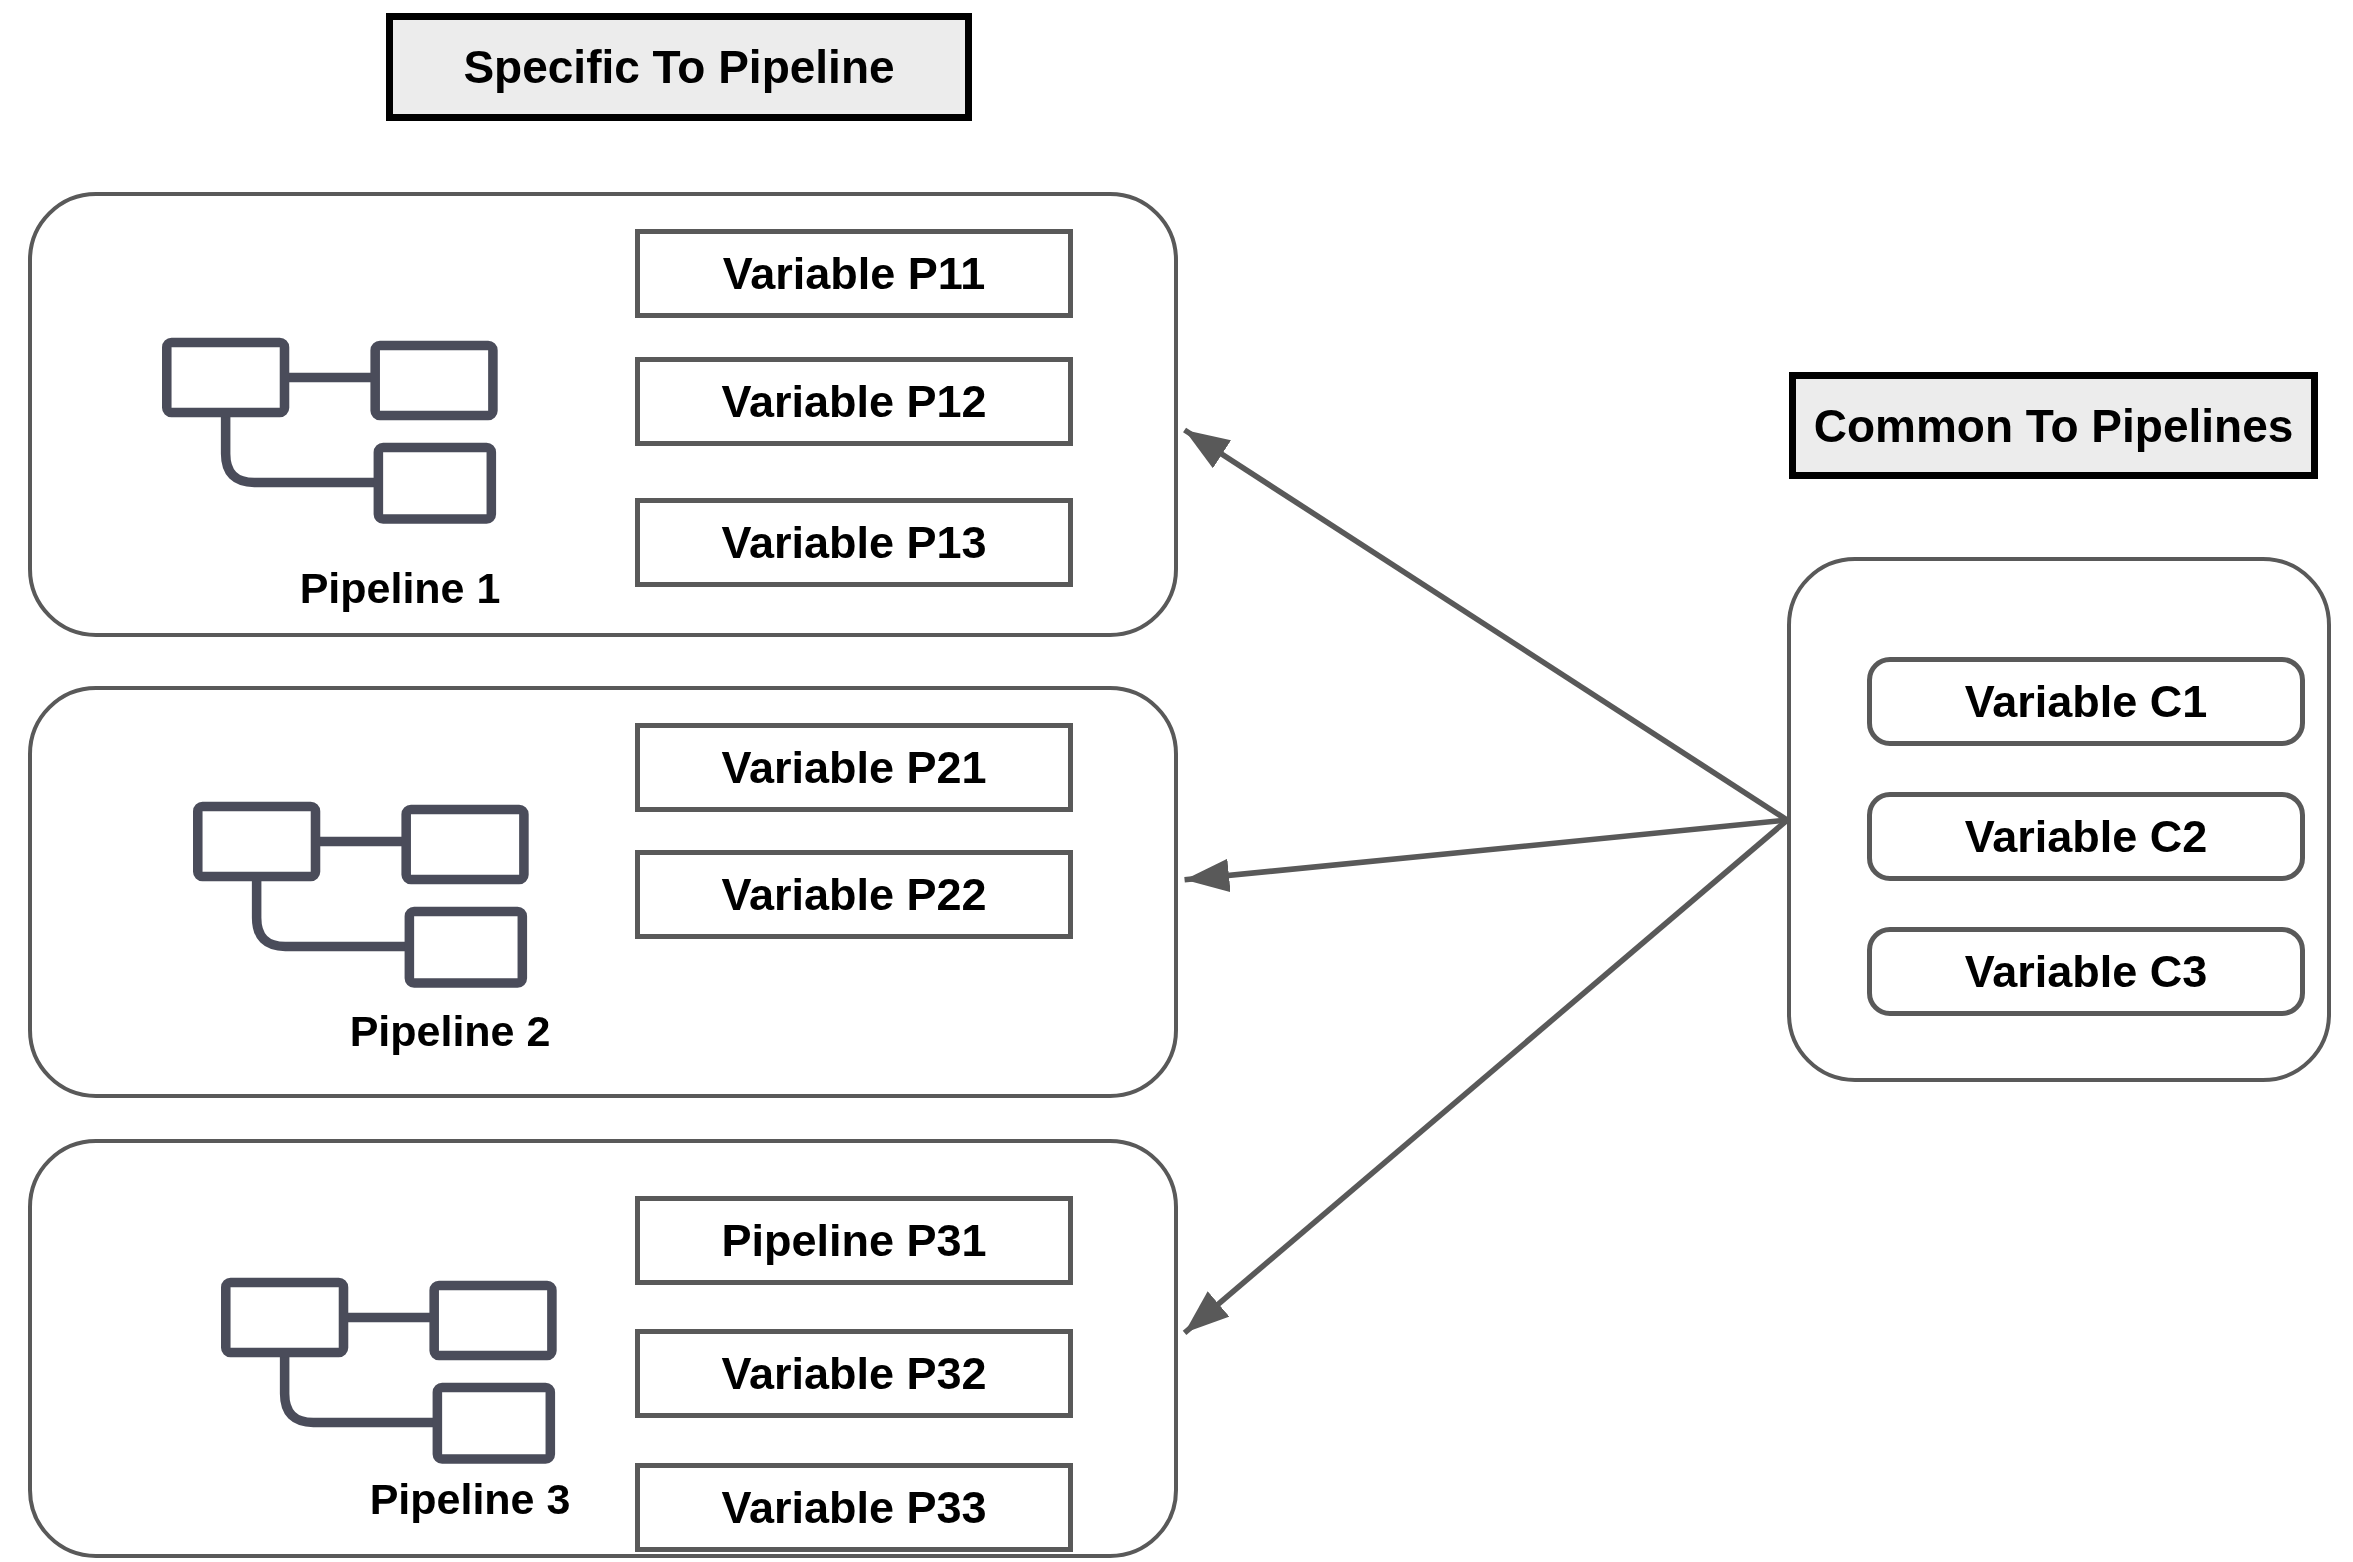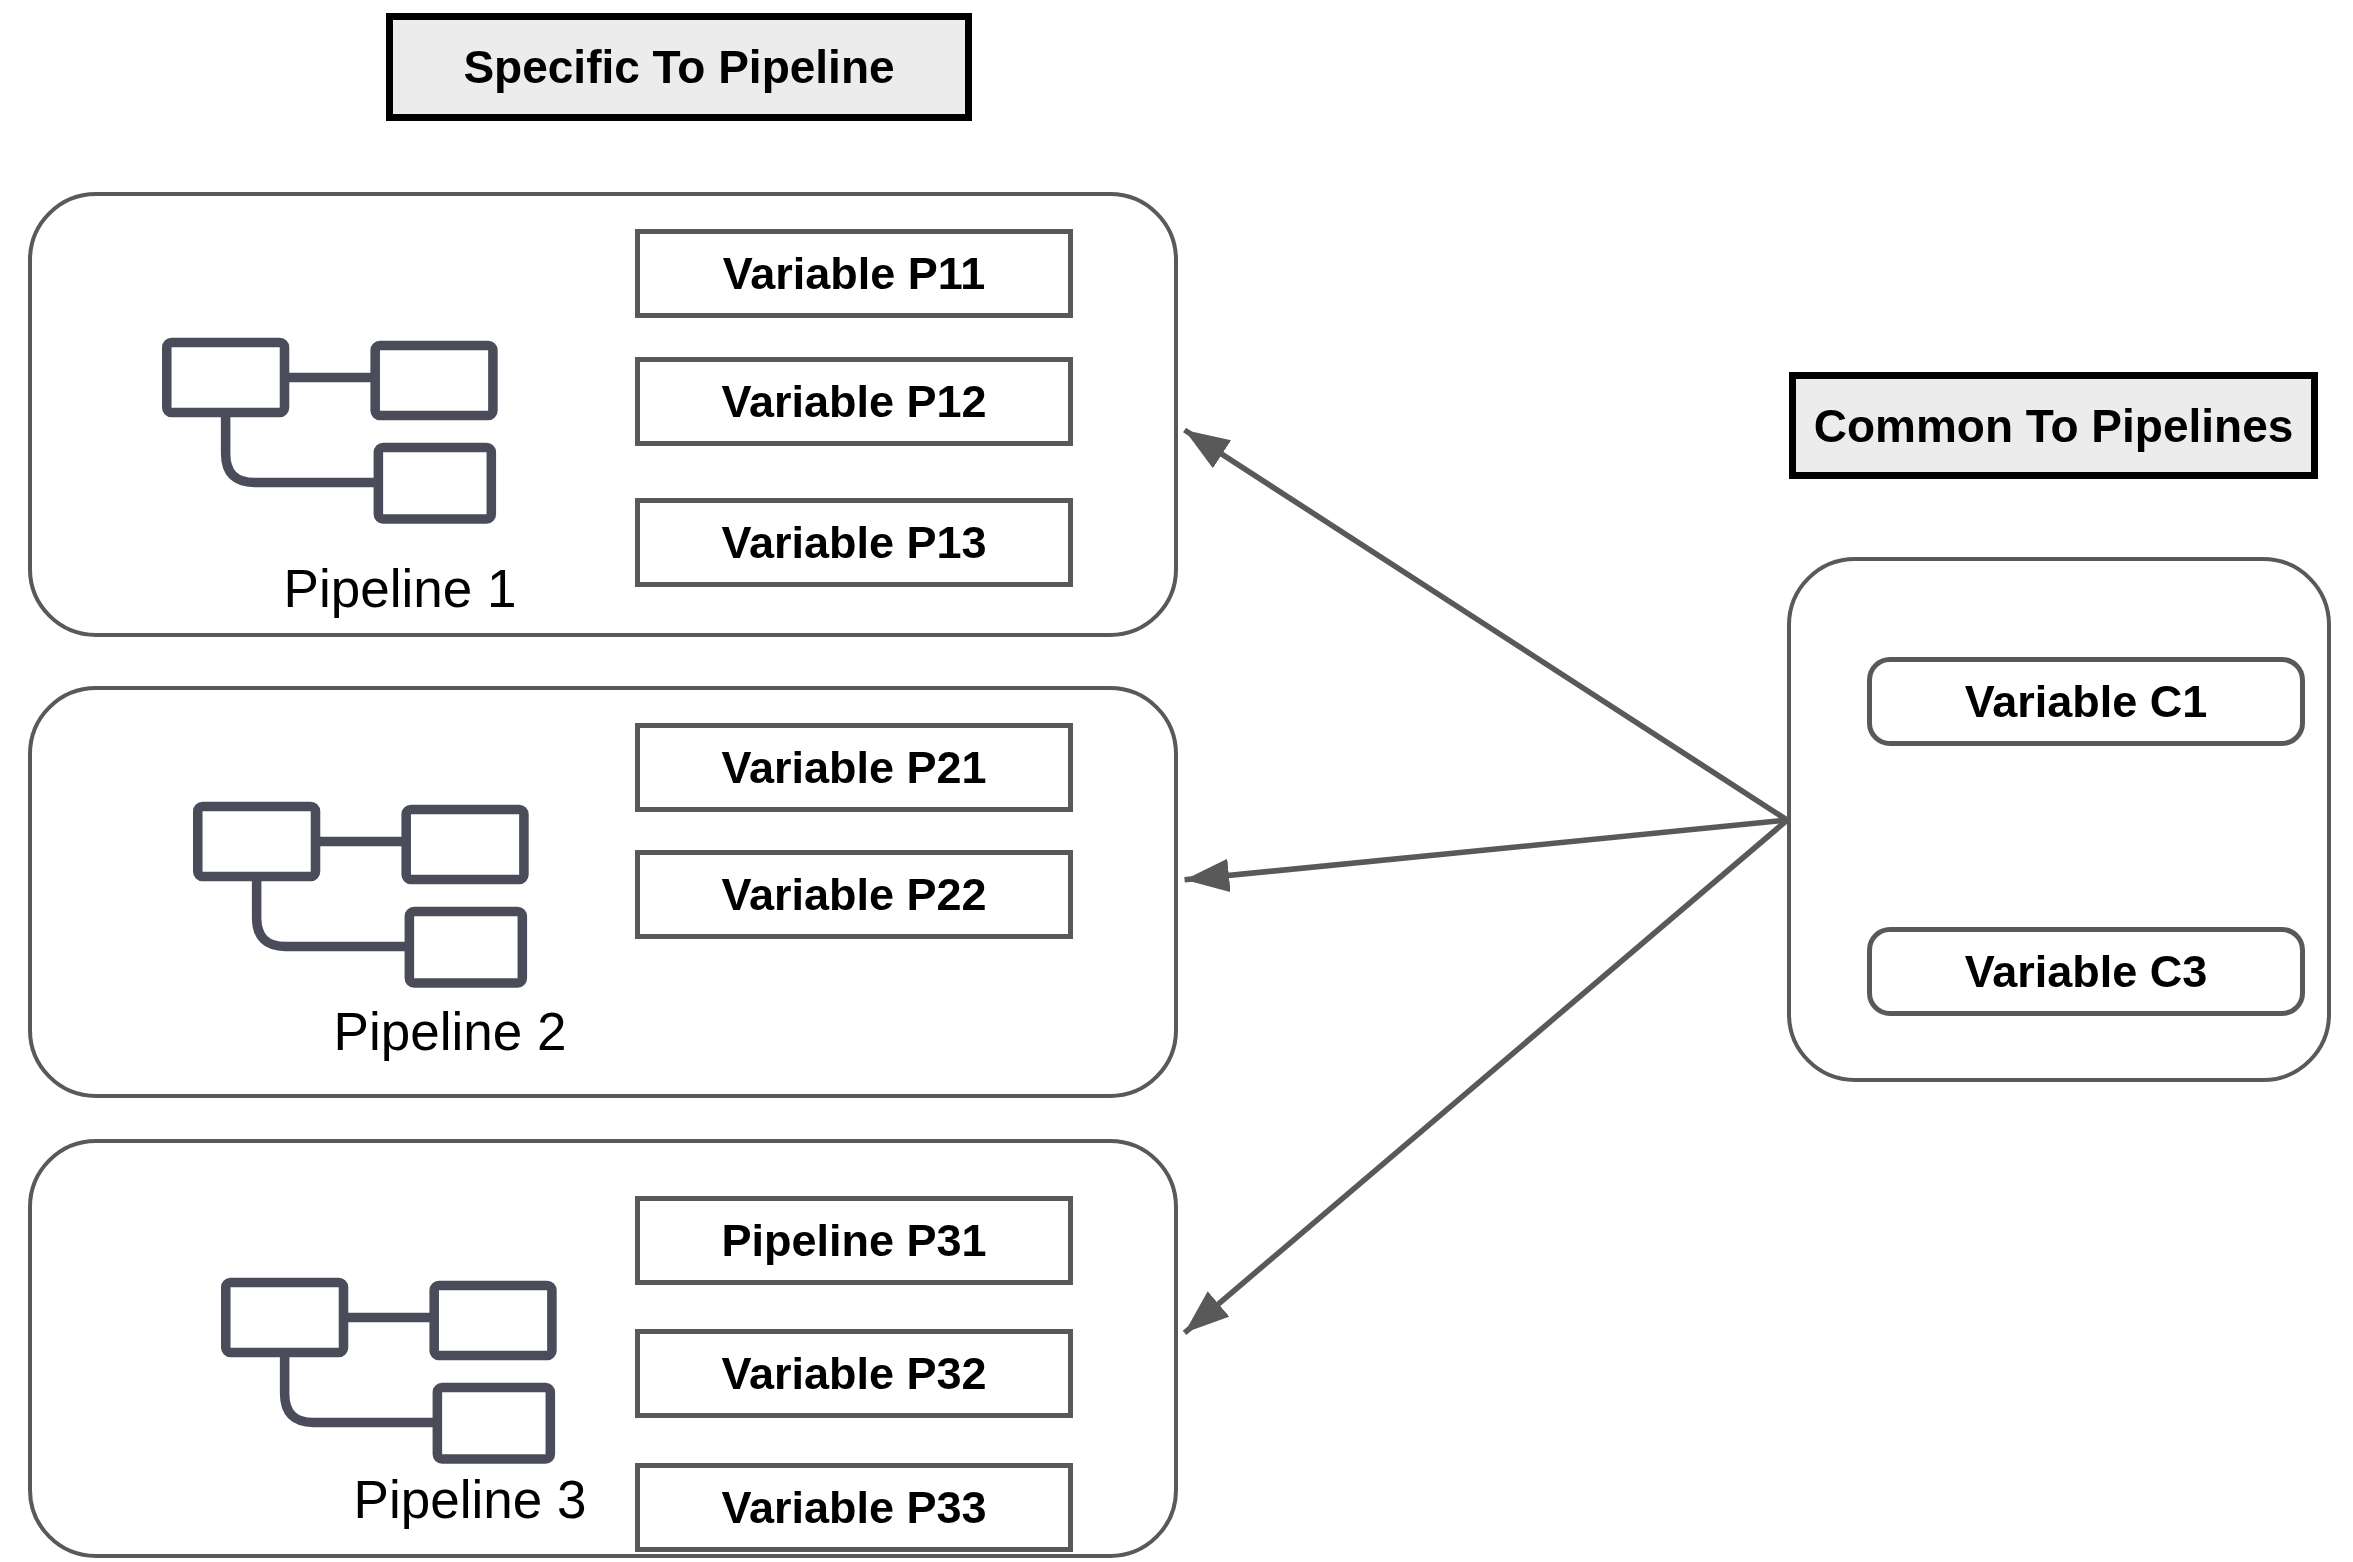--- a/index.html
+++ b/index.html
@@ -36,21 +36,21 @@
            font-size:45px;font-weight:700;color:var(--text-color);white-space:nowrap;}
   .pvar{left:603px;}
   .cvar{left:76px;border-radius:23px;}
   .v-p11{top:33px;} .v-p12{top:161px;text-align:center;} .v-p13{top:302px;}
   .v-p21{top:33px;} .v-p22{top:160px;}
   .v-p31{top:53px;} .v-p32{top:186px;} .v-p33{top:320px;}
   .v-c1{top:96px;} .v-c2{top:231px;} .v-c3{top:366px;}
 
   
   .plabel{position:absolute;width:478px;height:49px;display:flex;align-items:center;justify-content:center;
-          font-size:53px;font-weight:400;color:var(--text-color);white-space:nowrap;}
+          font-size:43px;font-weight:700;color:var(--text-color);white-space:nowrap;}
   .lbl1{left:129px;top:368px;}
   .lbl2{left:179px;top:317px;}
   .lbl3{left:199px;top:332px;}
 
   
   .wf-icon{position:absolute;width:350px;height:191px;}
   .ic1{left:130px;top:140px;}
   .ic2{left:161px;top:110px;}
   .ic3{left:189px;top:133px;}
   .wf-icon rect{fill:#ffffff;stroke:var(--icon-color);stroke-width:12;}
@@ -109,20 +109,21 @@
       <rect x="272" y="140" width="142" height="90" rx="6"></rect>
     </svg>
     <div class="plabel lbl3">Pipeline 3</div>
     <div class="var-box pvar v-p31">Pipeline P31</div>
     <div class="var-box pvar v-p32">Variable P32</div>
     <div class="var-box pvar v-p33">Variable P33</div>
   </div>
 
   <div class="container common-box">
     <div class="var-box cvar v-c1">Variable C1</div>
+    <div class="var-box cvar v-c2">Variable C2</div>
     <div class="var-box cvar v-c3">Variable C3</div>
   </div>
 
   <svg class="overlay" width="2354" height="1563" viewBox="0 0 2957 1963">
     <defs>
       <marker id="ah" markerWidth="8" markerHeight="6" refX="8" refY="3" orient="auto" markerUnits="strokeWidth">
         <path class="arrow-head" d="M0,0 L8,3 L0,6 Z"></path>
       </marker>
     </defs>
     <line class="arrow-line" x1="2245" y1="1030" x2="1488" y2="540" marker-end="url(#ah)"></line>

